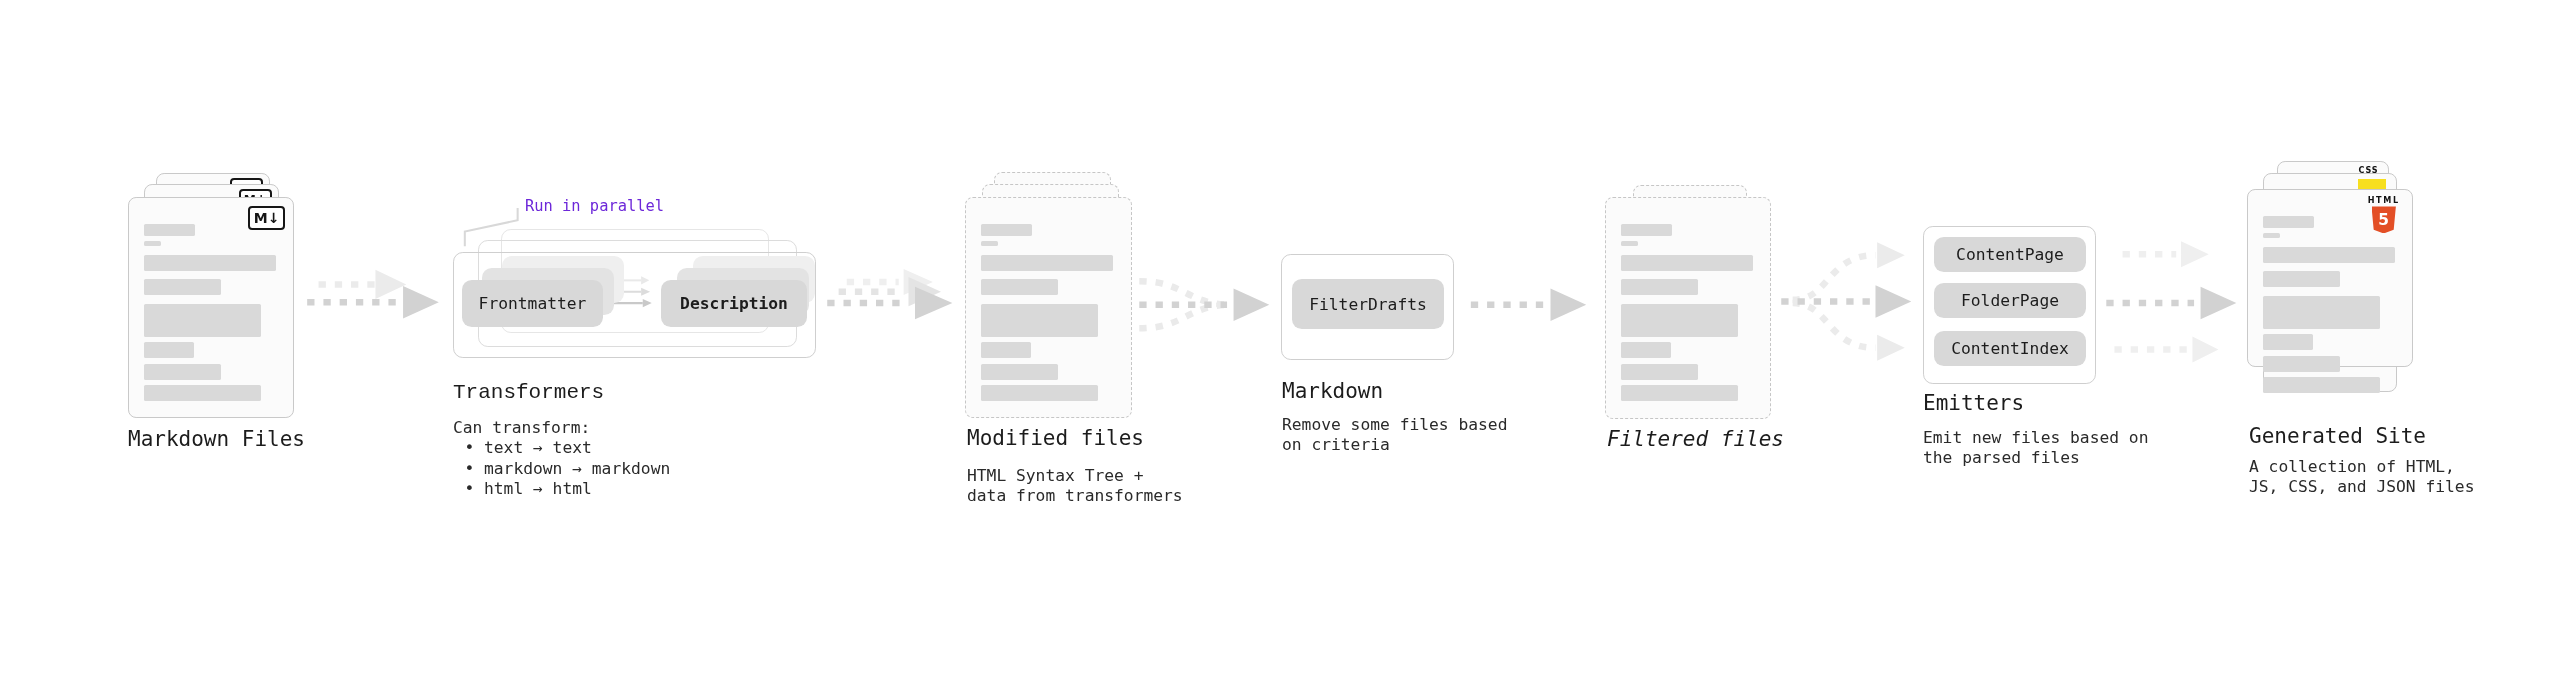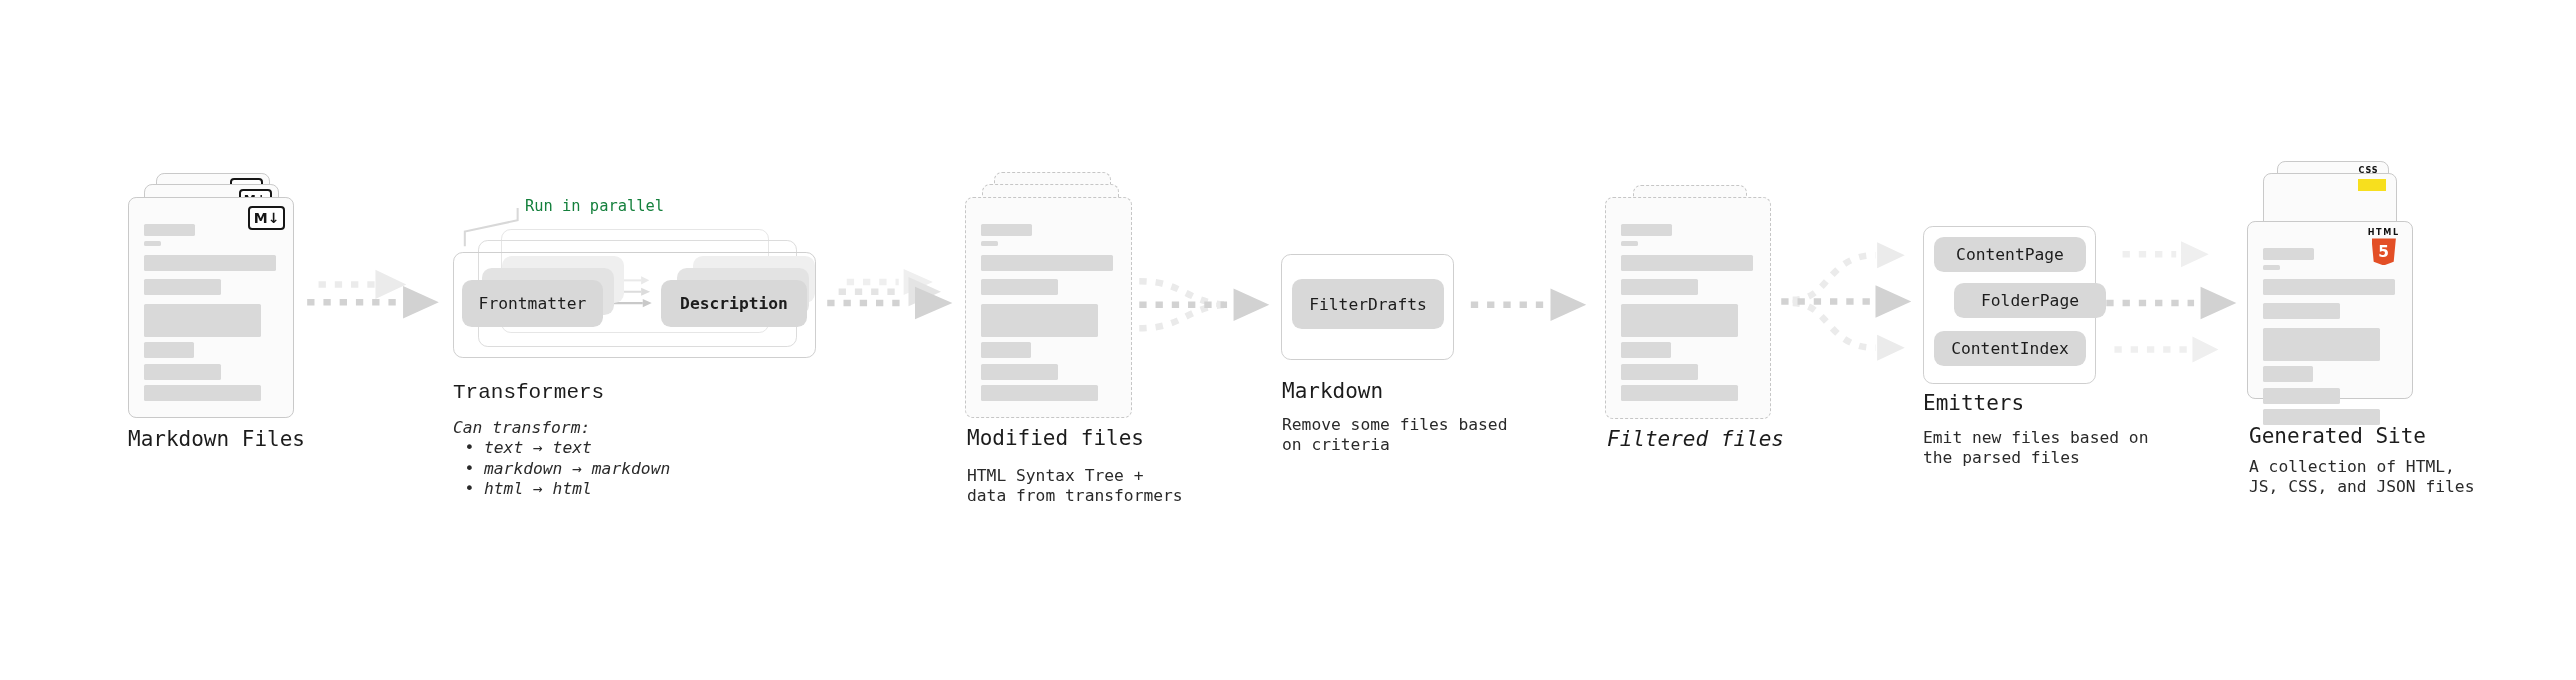--- a/index.html
+++ b/index.html
@@ -18,21 +18,21 @@
   .box.ghost2{border-color:#e6e6e6;}
   .pill{position:absolute;background:#d8d8d8;border-radius:9.8px;display:flex;align-items:center;justify-content:center;
         font-size:16.3px;color:#1c1c1c;box-sizing:border-box;white-space:nowrap;}
   .pill.ghost1{background:#e3e3e3;}
   .pill.ghost2{background:#efefef;}
 
   
   .heading{position:absolute;font-size:21px;font-weight:500;color:#1c1c1c;white-space:nowrap;line-height:24.4px;}
   .caption{position:absolute;font-size:16.3px;line-height:20.3px;color:#2a2a2a;white-space:nowrap;}
   .caption .indent{padding-left:11.4px;}
-  .note{position:absolute;font-size:15.4px;color:#15803d;white-space:nowrap;}
+  .note{position:absolute;font-size:15.4px;color:#6d28d9;white-space:nowrap;}
 
   
   .md-icon{position:absolute;display:flex;align-items:center;justify-content:center;background:#fff;
            border:2.4px solid #161616;border-radius:4.1px;font-weight:bold;color:#161616;
            font-family:"DejaVu Sans",sans-serif;}
   .md-icon.lg{width:32.5px;height:20.3px;right:8.1px;top:8.1px;font-size:14px;}
   .md-icon.sm{width:29px;height:18px;right:6.5px;top:4.1px;font-size:12.2px;}
   .css-badge{position:absolute;right:8.1px;top:3.3px;font:bold 8.1px "DejaVu Sans",sans-serif;color:#111;
              border-bottom:3.3px solid #2965f1;padding:0 1.6px 0.8px 1.6px;letter-spacing:0.8px;}
   .js-badge{position:absolute;right:9.8px;top:4.9px;width:28px;height:12.2px;background:#f7df1e;}
@@ -140,21 +140,21 @@
     <div class="pill ghost1" style="left:482px;top:268px;width:132px;height:47px;"></div>
     <div class="pill" style="left:462px;top:280px;width:141px;height:47px;">Frontmatter</div>
 
     <div class="pill ghost2" style="left:693px;top:256px;width:122px;height:47px;"></div>
     <div class="pill ghost1" style="left:677px;top:268px;width:132px;height:47px;"></div>
     <div class="pill" style="left:661px;top:280px;width:146px;height:47px;font-weight:bold;">Description</div>
 
     <div class="note" style="left:525px;top:197px;">Run in parallel</div>
 
     <div class="heading" style="left:453px;top:381px;font-family:Liberation Mono, monospace;">Transformers</div>
-    <div class="caption" style="left:453px;top:418px;font-style:italic;">
+    <div class="caption" style="left:453px;top:418px;">
       <div>Can transform:</div>
       <div class="indent">• text → text</div>
       <div class="indent">• markdown → markdown</div>
       <div class="indent">• html → html</div>
     </div>
   </div>
 
   <div>
     <div class="card dashed" style="left:994px;top:172px;width:117px;height:219px;"></div>
     <div class="card dashed" style="left:982px;top:184px;width:137px;height:219px;"></div>
@@ -200,37 +200,37 @@
           <div class="bar" style="left: 15.4px; top: 166px; width: 77px; height: 16.3px;"></div>
           <div class="bar" style="left: 15.4px; top: 187px; width: 117px; height: 16.3px;"></div>
         </div>
     </div>
     <div class="heading" style="left:1607px;top:427px;font-style:italic;">Filtered files</div>
   </div>
 
   <div>
     <div class="box" style="left:1923px;top:226px;width:173px;height:158px;"></div>
     <div class="pill" style="left:1934px;top:237px;width:152px;height:35px;">ContentPage</div>
-    <div class="pill" style="left:1934px;top:283px;width:152px;height:35px;margin-left:20px;">FolderPage</div>
+    <div class="pill" style="left:1934px;top:283px;width:152px;height:35px;">FolderPage</div>
     <div class="pill" style="left:1934px;top:331px;width:152px;height:35px;">ContentIndex</div>
     <div class="heading" style="left:1923px;top:391px;">Emitters</div>
     <div class="caption" style="left:1923px;top:428px;">
       <div>Emit new files based on</div>
       <div>the parsed files</div>
     </div>
   </div>
 
   <div>
     <div class="card" style="left:2277px;top:161px;width:112px;height:219px;">
       <div class="css-badge">CSS</div>
     </div>
     <div class="card" style="left:2263px;top:173px;width:134px;height:219px;">
       <div class="js-badge"></div>
     </div>
-    <div class="card" style="left:2247px;top:189px;width:166px;height:178px;margin-top:32px;">
+    <div class="card" style="left:2247px;top:189px;width:166px;height:178px;">
       <div class="html5">
         <span class="lbl">HTML</span>
         <span class="shield">5</span>
       </div>
       <div>
           <div class="bar" style="left: 15.4px; top: 26px; width: 51px; height: 12.2px;"></div>
           <div class="bar" style="left: 15.4px; top: 43px; width: 17px; height: 4.9px;"></div>
           <div class="bar" style="left: 15.4px; top: 57px; width: 132px; height: 16.3px;"></div>
           <div class="bar" style="left: 15.4px; top: 81px; width: 77px; height: 16.3px;"></div>
           <div class="bar" style="left: 15.4px; top: 106px; width: 117px; height: 32.5px;"></div>

